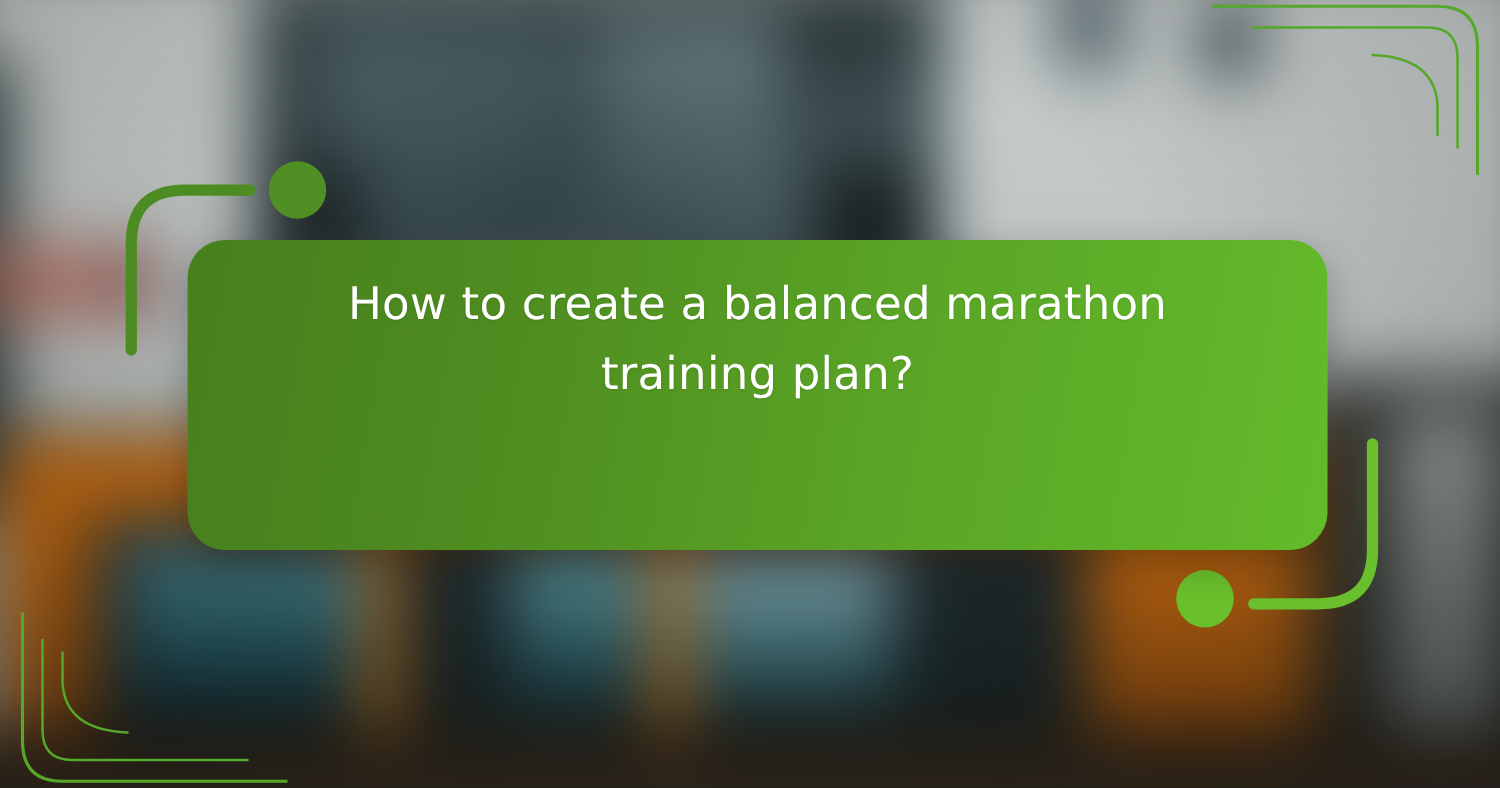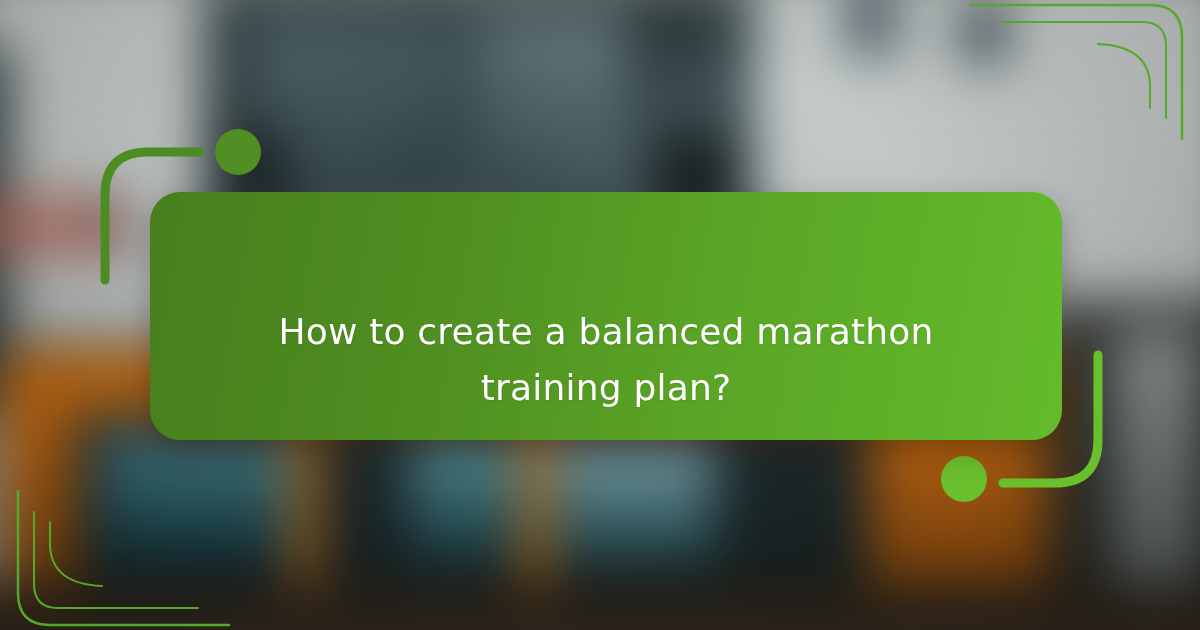--- a/index.html
+++ b/index.html
@@ -103,21 +103,21 @@
 
   
   .card {
     position: absolute;
     left: 150px; top: 192px;
     width: 912px; height: 248px;
     border-radius: 30px;
     background: linear-gradient(100deg, #477f1d 0%, #4e8c20 28%, #5aa526 62%, #63bb2a 100%);
     box-shadow: 0 10px 30px rgba(0,0,0,0.28);
     display: flex;
-    align-items: flex-end;
+    align-items: flex-start;
     justify-content: center;
     box-sizing: border-box;
     padding: 24px 90px;
   }
   .card-title {
     margin: 0;
     color: #ffffff;
     font-size: 36px;
     font-weight: 400;
     line-height: 1.55;

